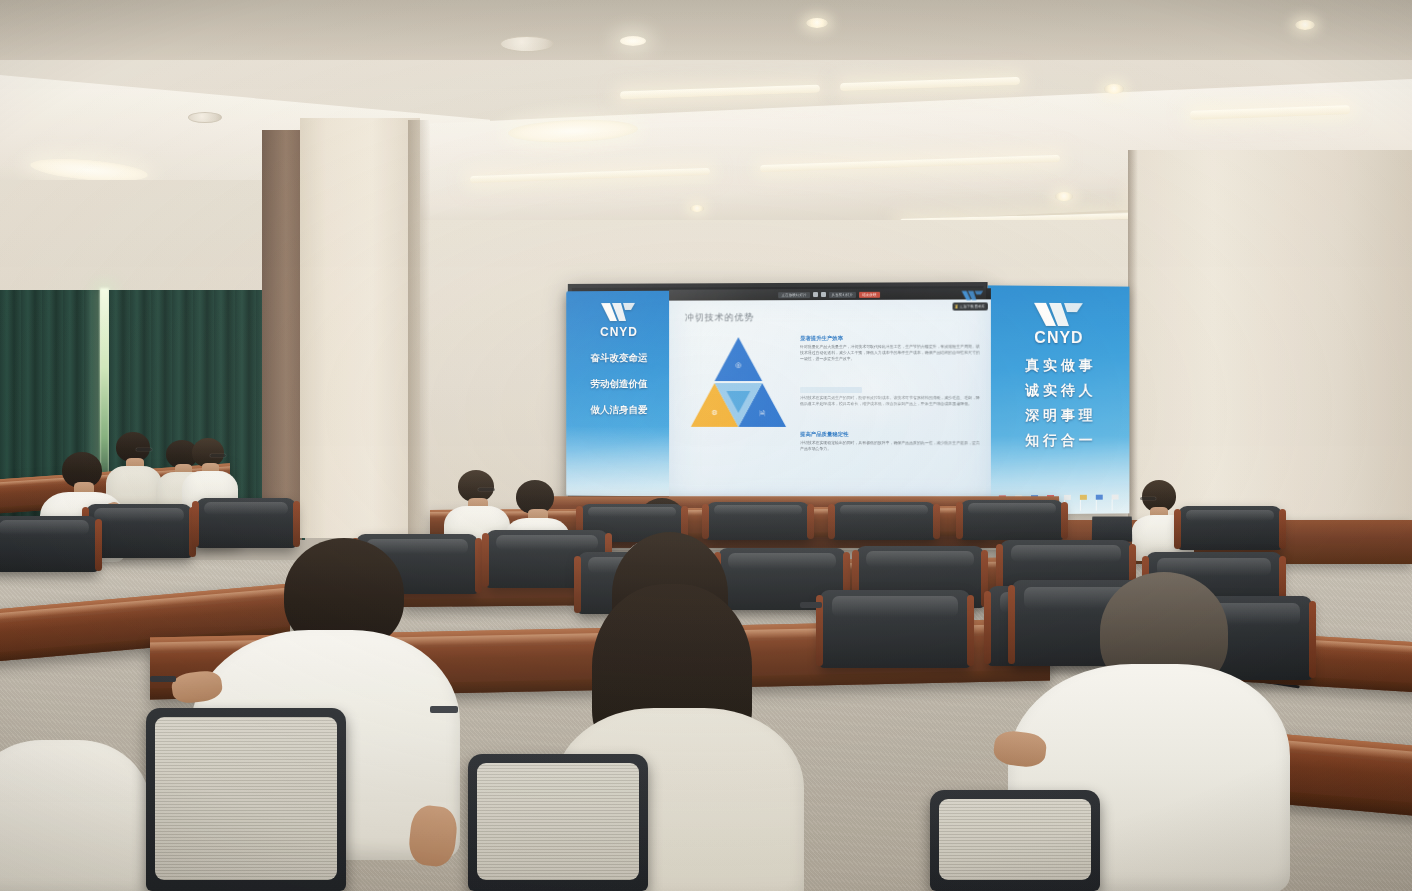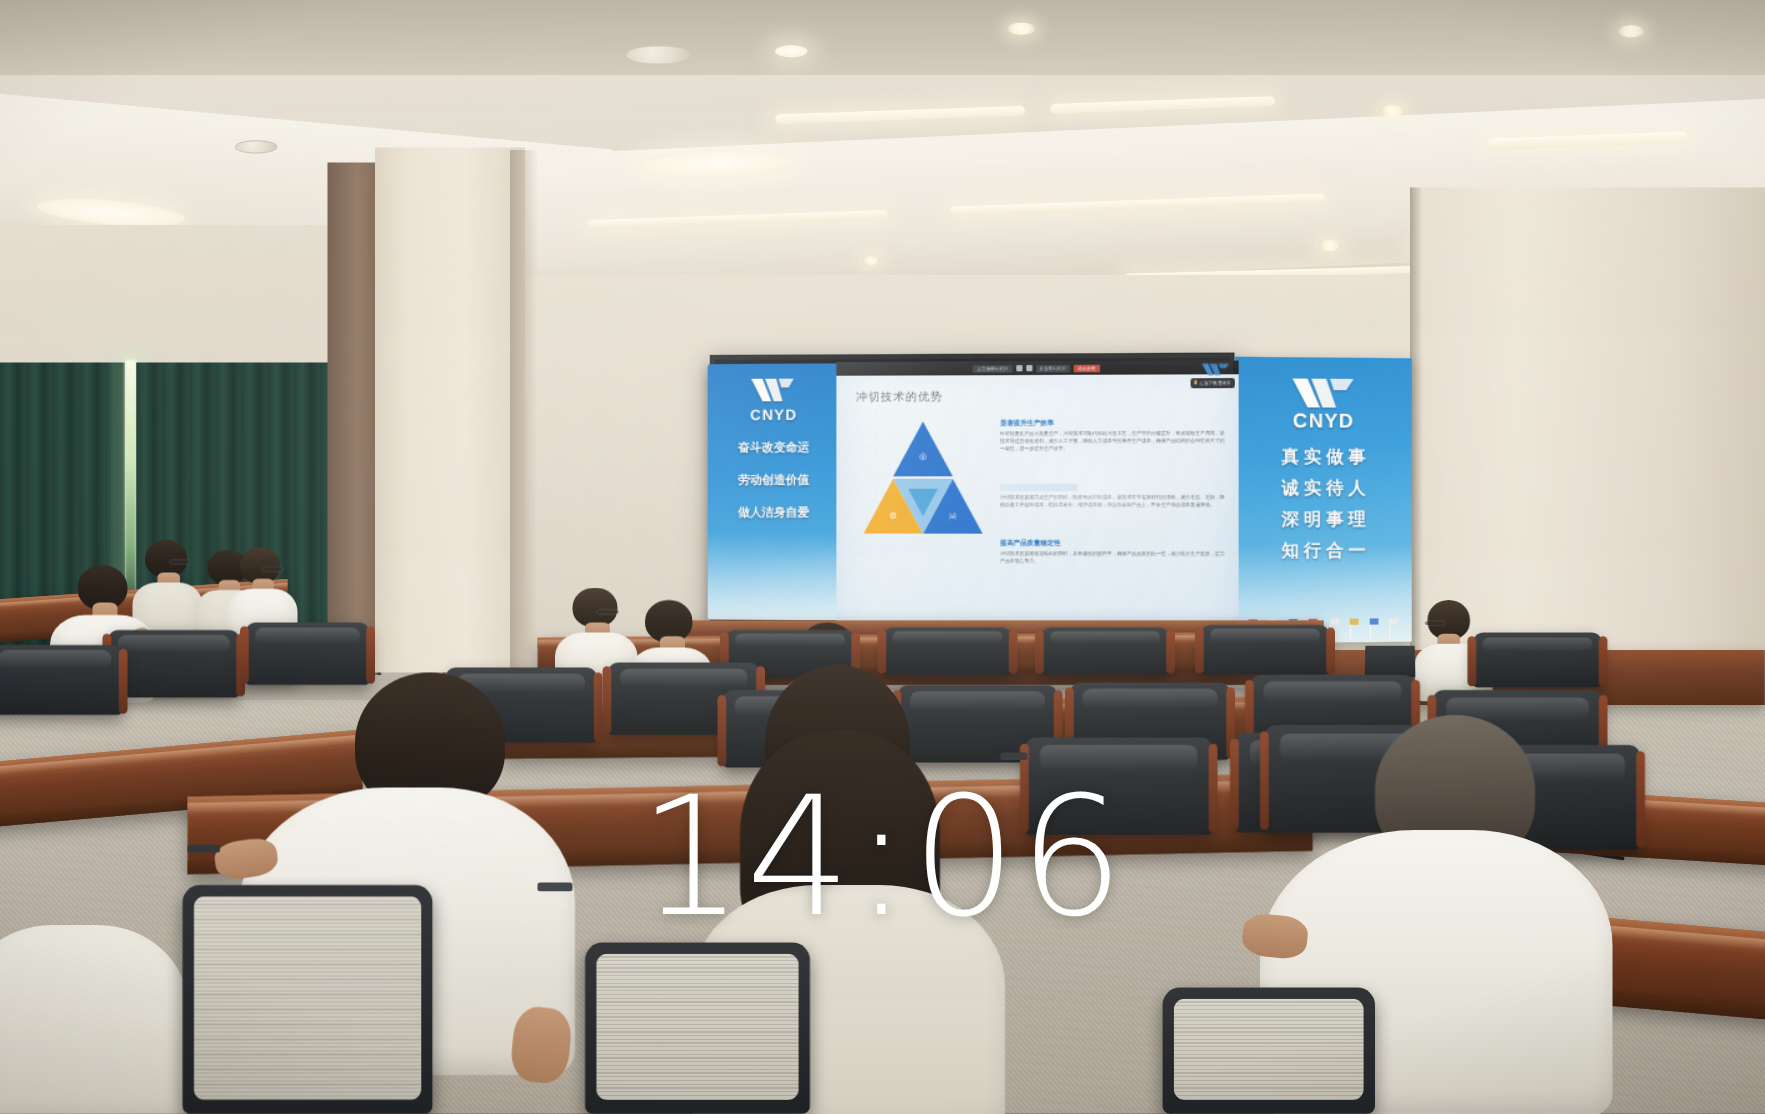--- a/index.html
+++ b/index.html
@@ -852,15 +852,14 @@
     <div class="pad"></div>
   </div>
 
   <div style="position:absolute;left:150px;top:676px;width:26px;height:6px;background:#2a2e33;border-radius:2px;"></div>
   <div style="position:absolute;left:430px;top:706px;width:28px;height:7px;background:#3a3f45;border-radius:2px;"></div>
   <div style="position:absolute;left:800px;top:602px;width:22px;height:6px;background:#2a2e33;border-radius:2px;"></div>
 
   <div class="warm"></div>
   <div class="grade"></div>
 
-  <div class="timestamp">14:06</div>
 
 </div>
 
 </body></html>

